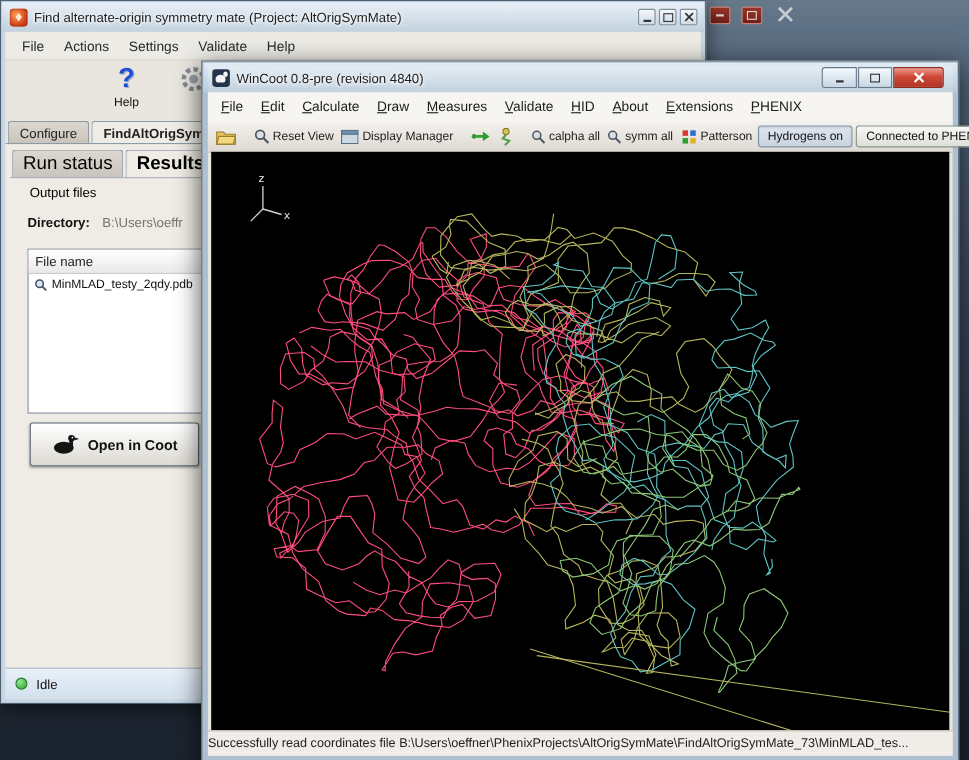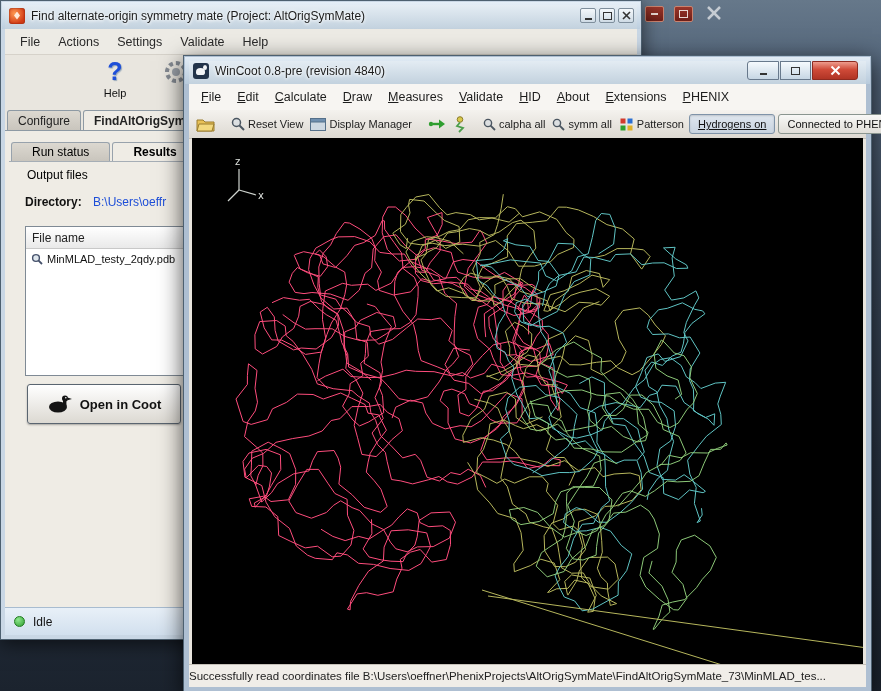--- a/index.html
+++ b/index.html
@@ -41,27 +41,27 @@
   .px-toolbar{position:absolute;left:0;right:0;top:26px;height:52px;}
   .px-tool{position:absolute;top:2px;display:flex;flex-direction:column;align-items:center;}
   .px-tool .lbl{font-size:11px;color:#111;margin-top:2px;}
   .help-glyph{font-size:25px;font-weight:bold;color:#1f4fd8;line-height:28px;text-shadow:1px 1px 1px #9ab;}
   .px-tabrow{position:absolute;left:2px;top:78px;height:23px;display:flex;align-items:flex-end;}
   .tab{border:1px solid #8e9aa4;border-bottom:none;border-radius:3px 3px 0 0;padding:3px 10px 2px;
        font-size:12px;color:#222;background:linear-gradient(180deg,#dcd8d0,#c9c5bd);margin-right:2px;white-space:nowrap;}
   .tab.active{background:#efece5;font-weight:bold;}
   .px-panel{position:absolute;left:0;right:0;top:101px;bottom:28px;border-top:1px solid #8e9aa4;background:#efece5;}
   .px-subtabrow{position:absolute;left:6px;top:8px;height:22px;display:flex;align-items:flex-end;}
-  .subtab{border:1px solid #98a2ac;border-bottom:none;border-radius:3px 3px 0 0;padding:2px 20px 2px;
-          font-size:12px;background:linear-gradient(180deg,#dcd8d0,#c9c5bd);margin-right:2px;}
+  .subtab{border:1px solid #98a2ac;border-bottom:none;border-radius:3px 3px 0 0;padding:2px 9px 2px;
+          font-size:17px;background:linear-gradient(180deg,#dcd8d0,#c9c5bd);margin-right:2px;}
   .subtab.active{background:#efece5;font-weight:bold;}
   .px-page{position:absolute;left:4px;right:0;top:30px;bottom:0;border-top:1px solid #a6aeb6;}
   .px-output{position:absolute;left:18px;top:6px;font-size:12px;color:#000000;}
   .px-dirlabel{position:absolute;left:16px;top:33px;font-size:12px;font-weight:bold;color:#111;text-align:right;}
-  .px-dirval{position:absolute;left:84px;top:33px;font-size:12px;color:#1d4ed8;white-space:nowrap;}
+  .px-dirval{position:absolute;left:84px;top:33px;font-size:12px;color:#737373;white-space:nowrap;}
   .px-list{position:absolute;left:16px;top:64px;width:320px;height:148px;background:#fff;border:1px solid #7f8a95;}
   .px-list-h{height:21px;background:linear-gradient(180deg,#ffffff,#e9e9e9);border-bottom:1px solid #c8c8c8;
              font-size:12px;color:#222;display:flex;align-items:center;padding-left:6px;}
   .px-list-item{height:20px;display:flex;align-items:center;padding-left:5px;font-size:11px;color:#111;gap:4px;white-space:nowrap;}
   .px-openbtn{position:absolute;left:18px;top:222px;width:152px;height:38px;border:1px solid #5a6570;border-radius:3px;
               background:linear-gradient(180deg,#ffffff,#dcd9d2);display:flex;align-items:center;justify-content:center;gap:7px;
               box-shadow:0 1px 2px rgba(0,0,0,0.3);}
   .px-openbtn .lbl{font-size:13px;font-weight:bold;color:#111;}
   .px-status{position:absolute;left:0;right:0;bottom:0;height:27px;background:linear-gradient(180deg,#e8f0f8,#d2e0ee);
              border-top:1px solid #a8bcd0;display:flex;align-items:center;}
@@ -86,21 +86,21 @@
   .wc-menubar{position:absolute;left:5px;right:5px;top:28px;height:26px;background:#f7f5f2;border-bottom:1px solid #ddd9d2;
               display:flex;align-items:center;padding-left:4px;}
   .wc-menubar span{display:inline-block;padding:0 8px;font-size:12.5px;color:#1d1d1d;}
   .wc-menubar span::first-letter{text-decoration:underline;}
   .wc-toolbar{position:absolute;left:5px;right:5px;top:54px;height:28px;
               background:linear-gradient(180deg,#f4f2ee,#ddd9d2);border-bottom:1px solid #c6c1b8;
               display:flex;align-items:center;gap:3px;padding-left:5px;}
   .wc-toolbar .titem{display:flex;align-items:center;gap:3px;font-size:11px;color:#1d1d1d;padding:2px 2px;white-space:nowrap;}
   .wc-sep{width:1px;height:20px;background:#b9b4ac;box-shadow:1px 0 0 #fdfcfa;margin:0 3px;}
   .wc-togglebtn{font-size:11px;color:#111;border:1px solid #7f93a8;border-radius:3px;padding:3px 8px;white-space:nowrap;
-                background:linear-gradient(180deg,#dfe6ee,#c9d4e0);box-shadow:inset 0 1px 2px rgba(0,0,0,0.15);text-decoration:underline;}
+                background:linear-gradient(180deg,#dfe6ee,#c9d4e0);box-shadow:inset 0 1px 2px rgba(0,0,0,0.15);}
   .wc-pushbtn{font-size:11px;color:#111;border:1px solid #8a958f;border-radius:3px;padding:3px 8px;white-space:nowrap;
               background:linear-gradient(180deg,#f8f8f6,#e0ded8);}
   .wc-canvas{position:absolute;left:8px;top:82px;width:671px;height:526px;background:#000;}
   .wc-status{position:absolute;left:5px;right:5px;bottom:5px;height:22px;background:#f0ede8;border-top:1px solid #c5c0b8;
              display:flex;align-items:center;padding-left:0;font-size:11.5px;color:#222;
              white-space:nowrap;overflow:hidden;}
   text.ax{fill:#dfe3df;font-size:10px;font-family:"DejaVu Sans",sans-serif;}
 </style>
 </head>
 <body>

